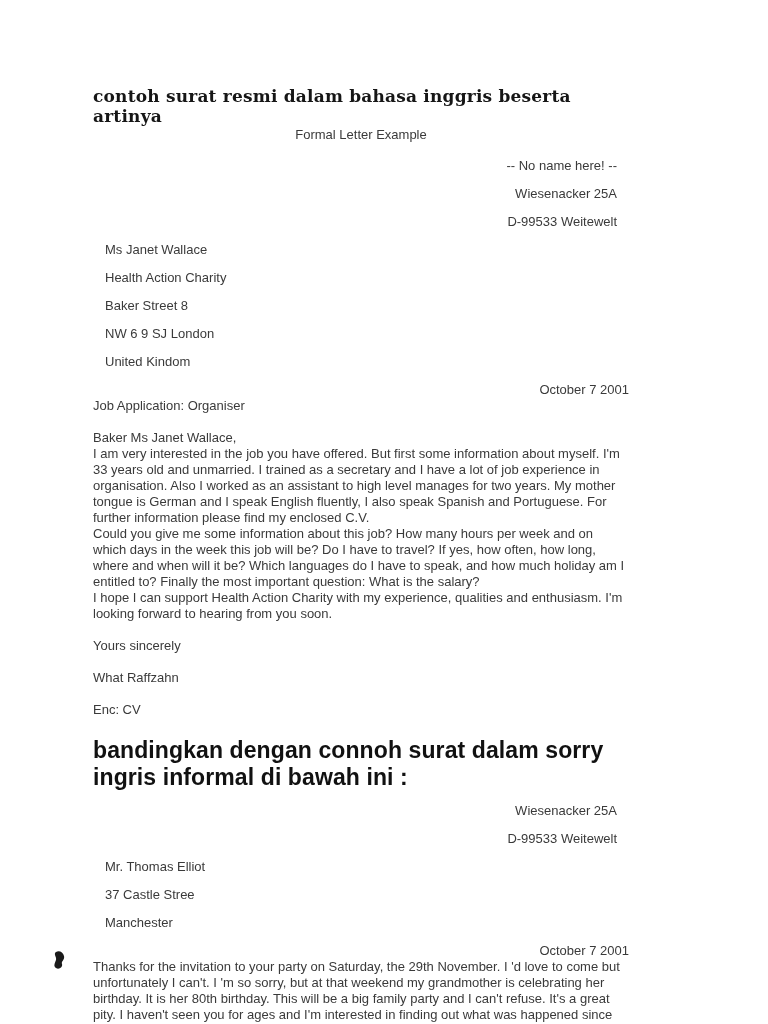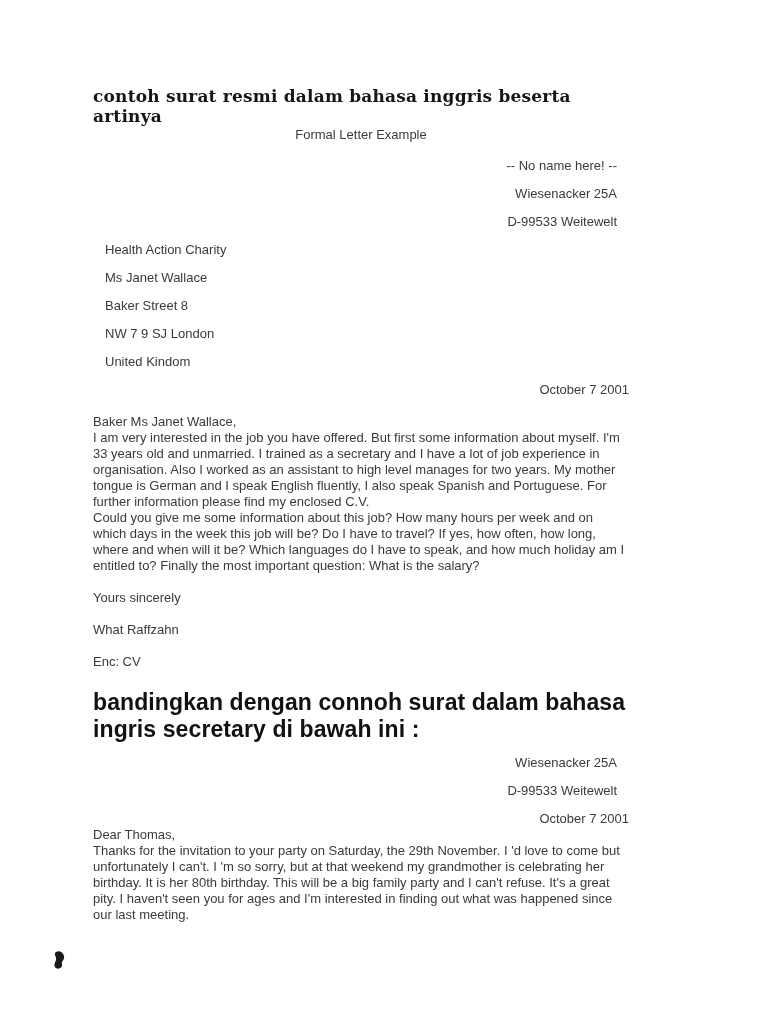--- a/index.html
+++ b/index.html
@@ -70,50 +70,56 @@
   <h1 class="title">contoh surat resmi dalam bahasa inggris beserta artinya</h1>
   <div class="subtitle">Formal Letter Example</div>
 
   <div class="right">
     <div class="line">-- No name here! --</div>
     <div class="line">Wiesenacker 25A</div>
     <div class="line">D-99533 Weitewelt</div>
   </div>
 
   <div>
+    <div class="line">Ms Janet Wallace</div>
     <div class="line">Health Action Charity</div>
-    <div class="line">Ms Janet Wallace</div>
     <div class="line">Baker Street 8</div>
-    <div class="line">NW 7 9 SJ London</div>
+    <div class="line">NW 6 9 SJ London</div>
     <div class="line">United Kindom</div>
   </div>
 
   <div class="right">October 7 2001</div>
 
+  <div>Job Application: Organiser</div>
 
   <div class="gap-top">Baker Ms Janet Wallace,</div>
 
   <p class="body-par">I am very interested in the job you have offered. But first some information about myself. I'm 33 years old and unmarried. I trained as a secretary and I have a lot of job experience in organisation. Also I worked as an assistant to high level manages for two years. My mother tongue is German and I speak English fluently, I also speak Spanish and Portuguese. For further information please find my enclosed C.V.</p>
   <p class="body-par">Could you give me some information about this job? How many hours per week and on which days in the week this job will be? Do I have to travel? If yes, how often, how long, where and when will it be? Which languages do I have to speak, and how much holiday am I entitled to? Finally the most important question: What is the salary?</p>
+  <p class="body-par">I hope I can support Health Action Charity with my experience, qualities and enthusiasm. I'm looking forward to hearing from you soon.</p>
 
   <div class="gap-top">Yours sincerely</div>
   <div class="gap-top">What Raffzahn</div>
   <div class="gap-top">Enc: CV</div>
 
-  <h2 class="big-heading">bandingkan dengan connoh surat dalam bahasa ingris secretary di bawah ini :</h2>
+  <h2 class="big-heading">bandingkan dengan connoh surat dalam sorry ingris informal di bawah ini :</h2>
 
   <div class="right">
     <div class="line">Wiesenacker 25A</div>
     <div class="line">D-99533 Weitewelt</div>
   </div>
 
+  <div>
+    <div class="line">Mr. Thomas Elliot</div>
+    <div class="line">37 Castle Stree</div>
+    <div class="line">Manchester</div>
+  </div>
 
   <div class="right">October 7 2001</div>
 
-  <div>Dear Thomas,</div>
 
   <p class="body-par">Thanks for the invitation to your party on Saturday, the 29th November. I 'd love to come but unfortunately I can't. I 'm so sorry, but at that weekend my grandmother is celebrating her birthday. It is her 80th birthday. This will be a big family party and I can't refuse. It's a great pity. I haven't seen you for ages and I'm interested in finding out what was happened since our last meeting.</p>
 
   <svg class="ink-mark" viewBox="0 0 16 20" aria-hidden="true">
     <path d="M4,2 C7,0 11,2 12,6 C13,10 9,11 10,14 C11,17 7,20 4,18 C1,16 3,13 4,10 C5,7 1,4 4,2 Z" fill="#1a1a1a"></path>
   </svg>
 
 </div>
 
 </body></html>

